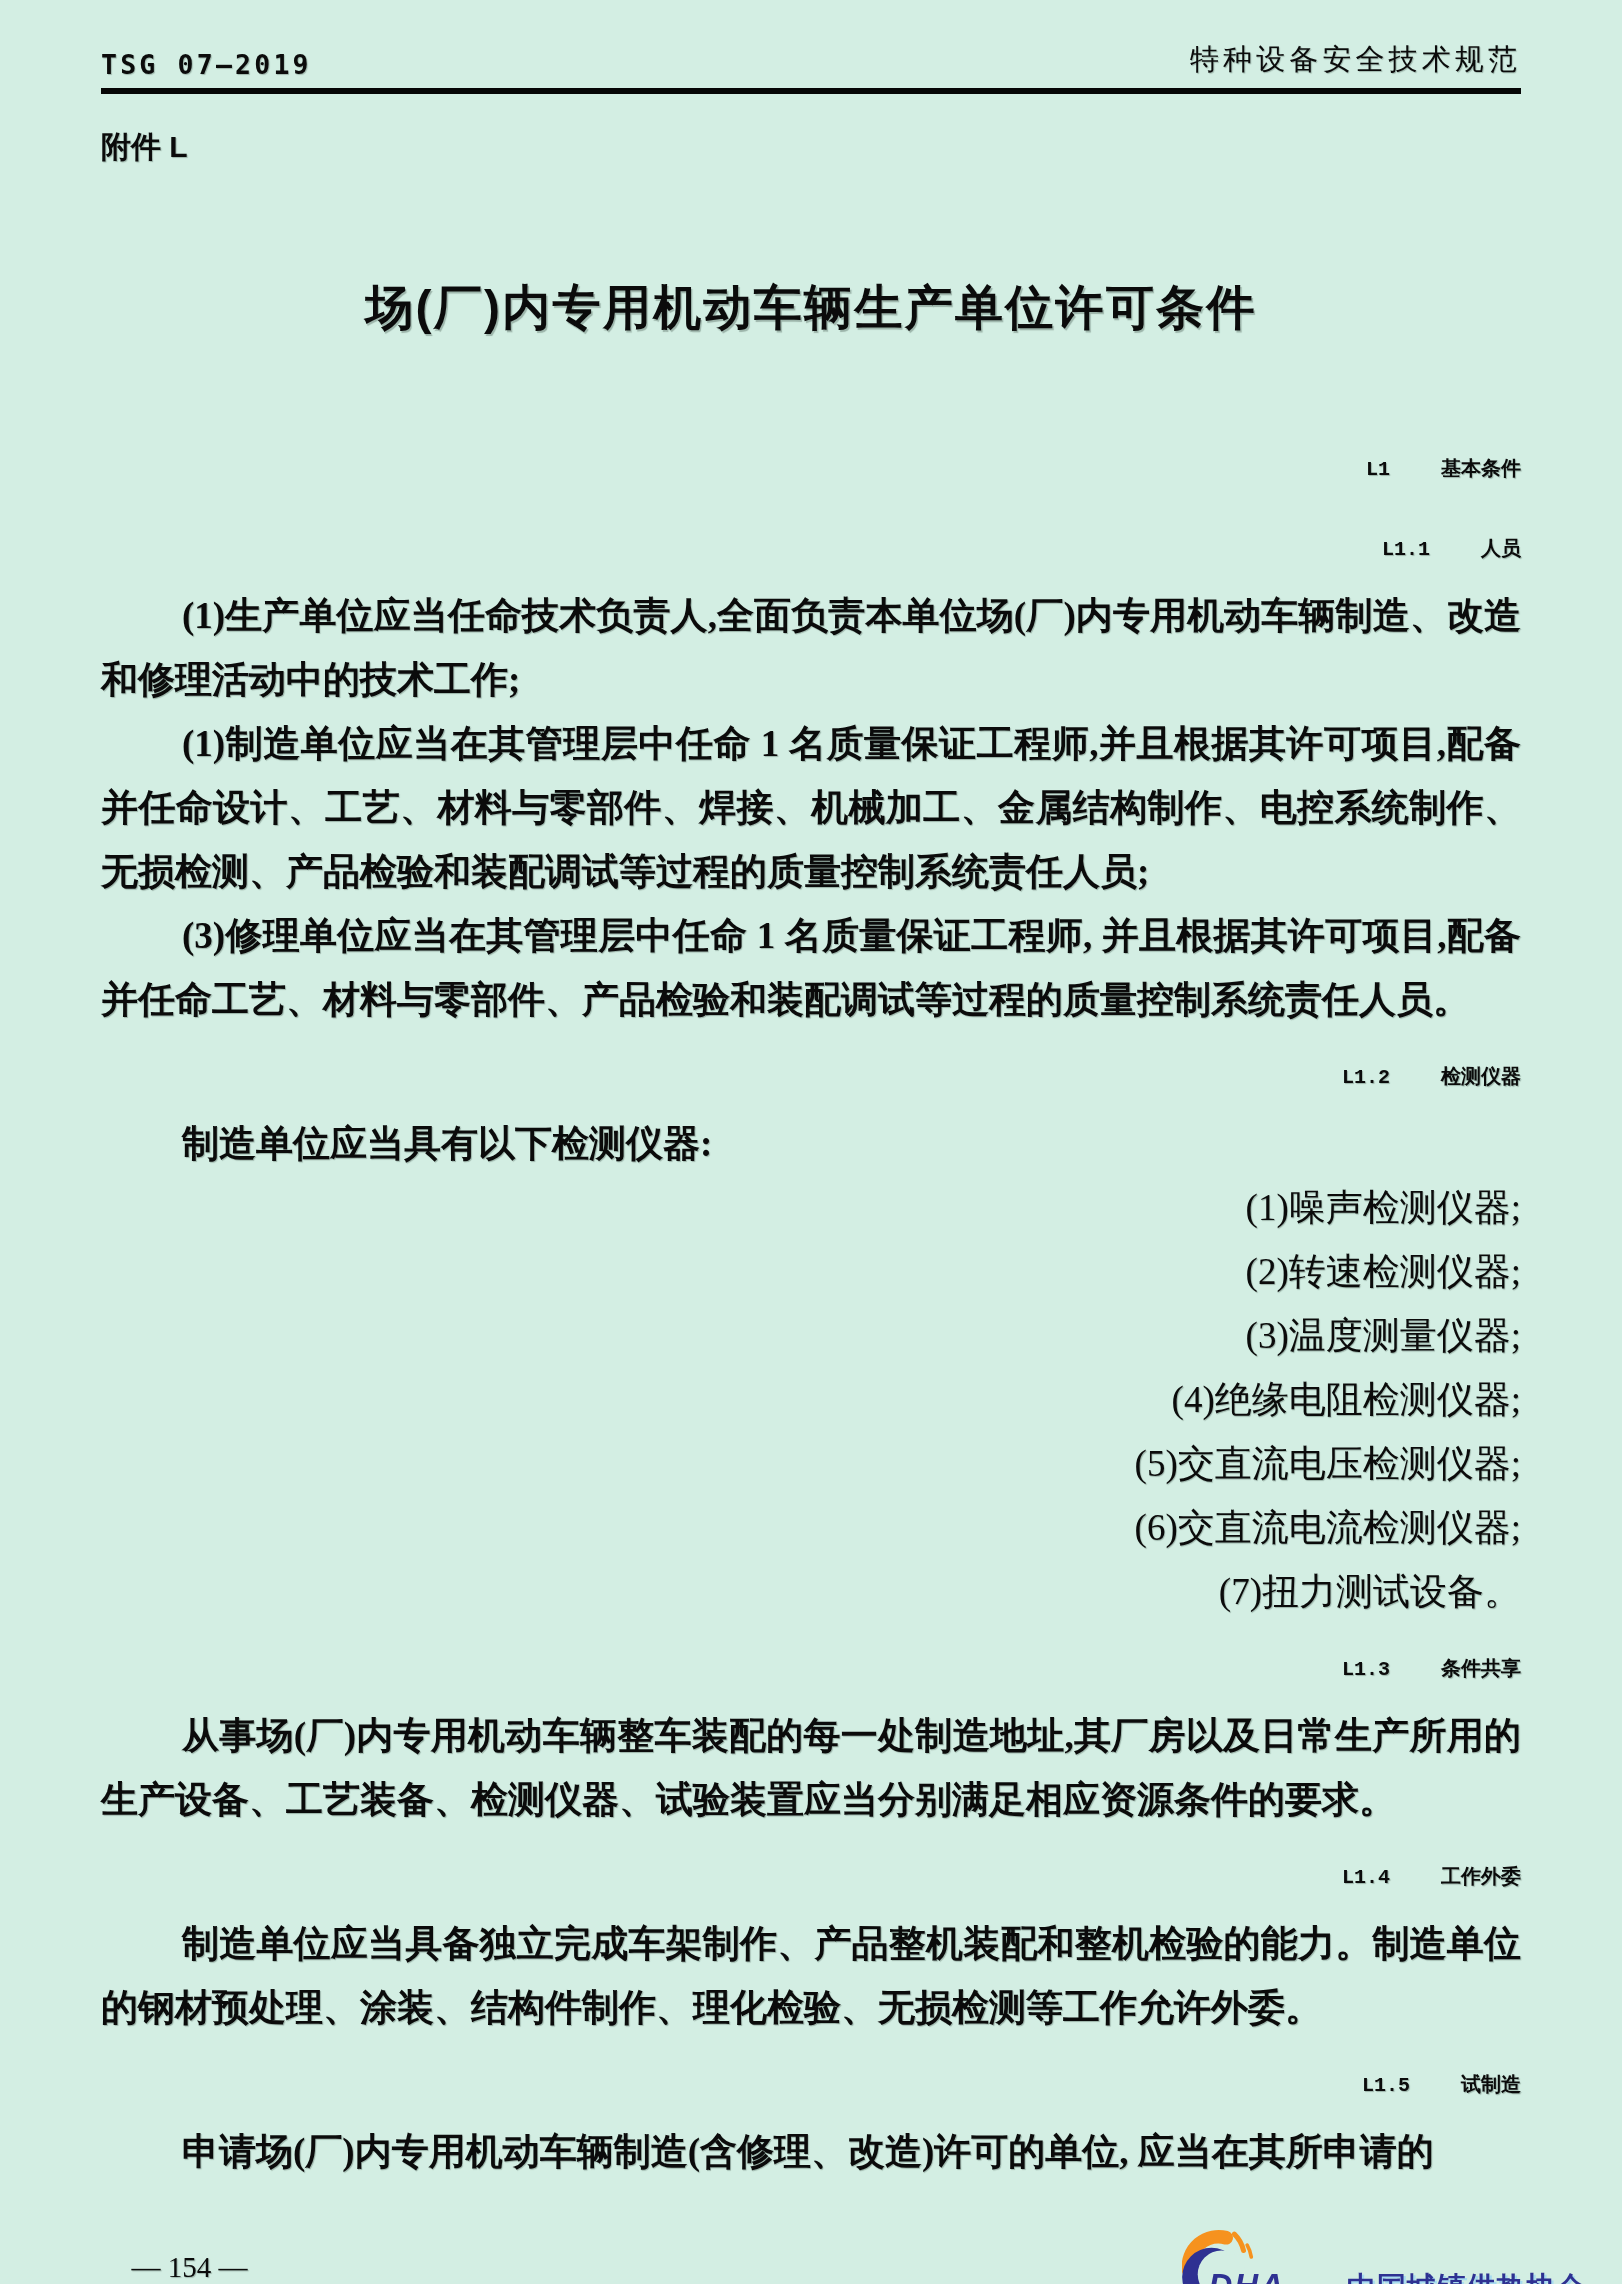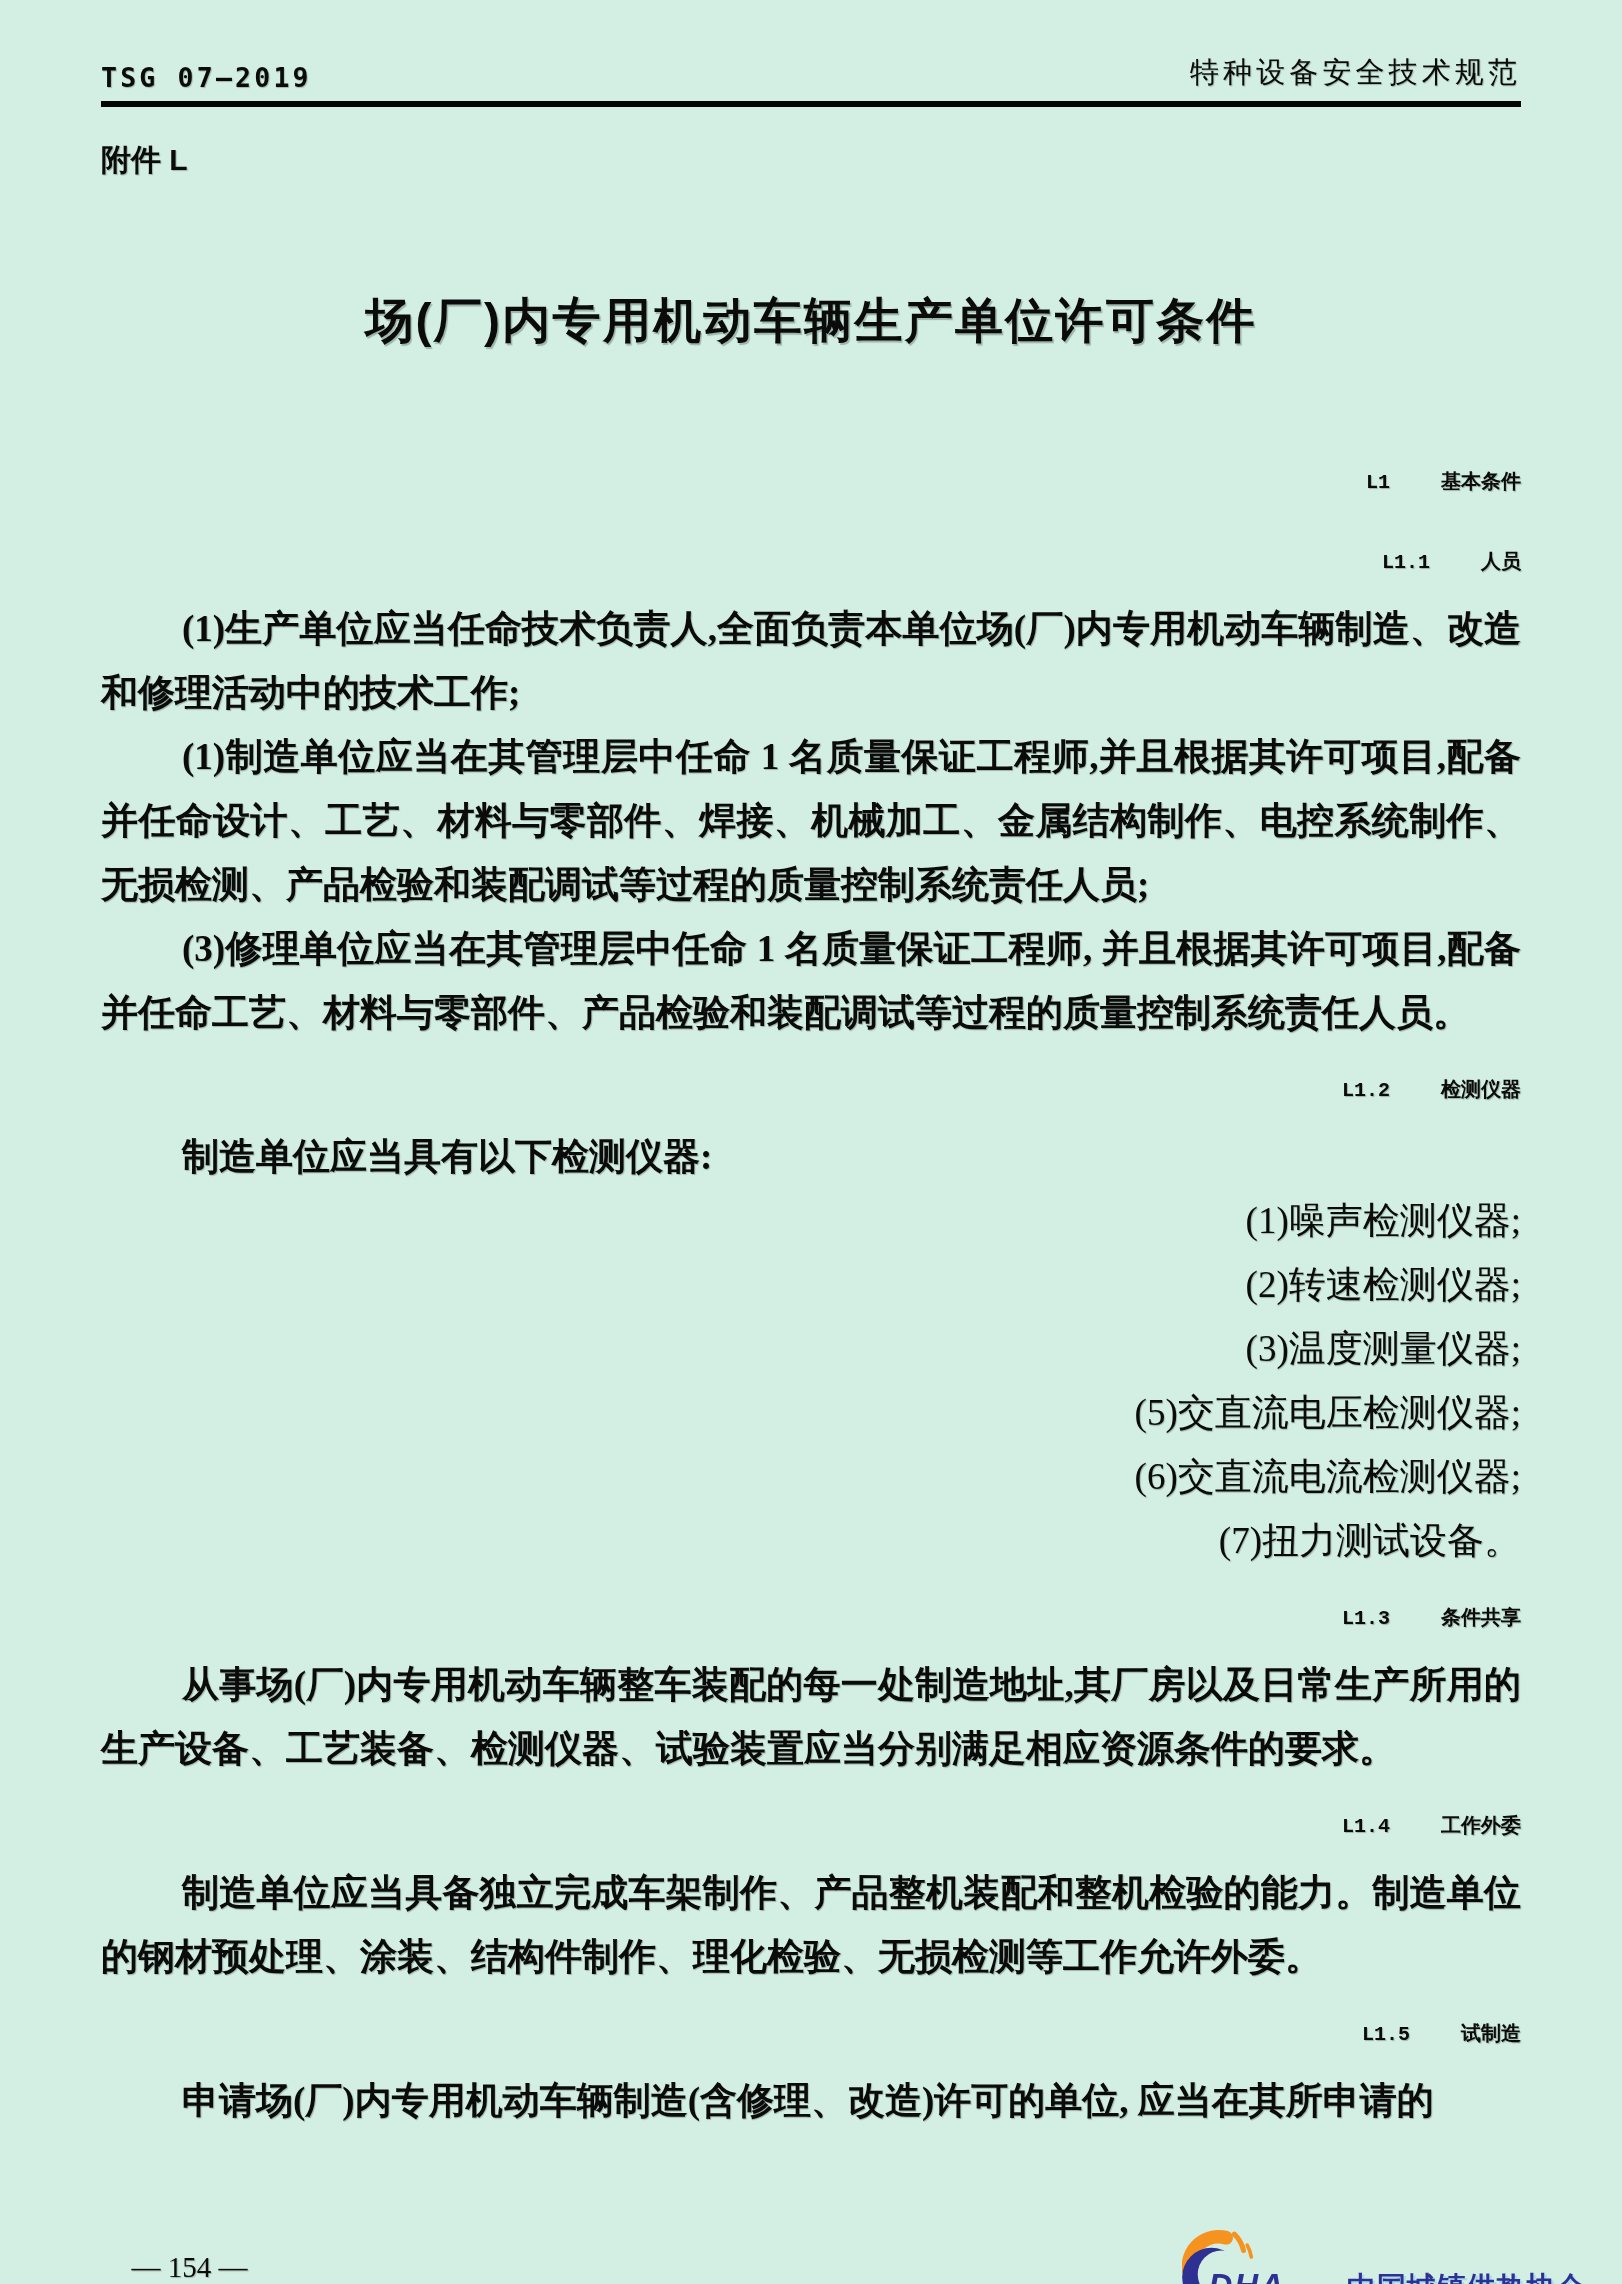--- a/index.html
+++ b/index.html
@@ -7,21 +7,21 @@
     width:1622px; height:2343px;
     background:#d3eee3;
     color:#0b0b0b;
     font-family:"Liberation Serif", serif;
     position:relative;
     overflow:hidden;
   }
   .content { padding:0 101px; }
 
   
-  .hdr { padding-top:53px; display:flex; justify-content:space-between; align-items:flex-end; }
+  .hdr { padding-top:40px; display:flex; justify-content:space-between; align-items:flex-end; }
   .hdr-code {
     font-family:"DejaVu Sans Mono", monospace;
     font-weight:bold; font-size:26.5px; letter-spacing:3.2px;
     text-shadow:0.9px 1.4px 0.9px rgba(40,60,50,.30);
   }
   .hdr-title {
     font-family:"Liberation Sans", sans-serif;
     font-weight:normal; font-size:29px; letter-spacing:4.1px;
     text-shadow:0.9px 1.4px 0.9px rgba(40,60,50,.30);
   }
@@ -105,20 +105,21 @@
     <p class="para">(1)生产单位应当任命技术负责人,全面负责本单位场(厂)内专用机动车辆制造、改造和修理活动中的技术工作;</p>
     <p class="para">(1)制造单位应当在其管理层中任命 1 名质量保证工程师,并且根据其许可项目,配备并任命设计、工艺、材料与零部件、焊接、机械加工、金属结构制作、电控系统制作、无损检测、产品检验和装配调试等过程的质量控制系统责任人员;</p>
     <p class="para">(3)修理单位应当在其管理层中任命 1 名质量保证工程师, 并且根据其许可项目,配备并任命工艺、材料与零部件、产品检验和装配调试等过程的质量控制系统责任人员。</p>
 
     <h2 class="sec"><span class="num">L1.2</span><span>检测仪器</span></h2>
     <p class="para">制造单位应当具有以下检测仪器:</p>
     <div>
       <div class="item">(1)噪声检测仪器;</div>
       <div class="item">(2)转速检测仪器;</div>
       <div class="item">(3)温度测量仪器;</div>
+      <div class="item">(4)绝缘电阻检测仪器;</div>
       <div class="item">(5)交直流电压检测仪器;</div>
       <div class="item">(6)交直流电流检测仪器;</div>
       <div class="item">(7)扭力测试设备。</div>
     </div>
 
     <h2 class="sec"><span class="num">L1.3</span><span>条件共享</span></h2>
     <p class="para">从事场(厂)内专用机动车辆整车装配的每一处制造地址,其厂房以及日常生产所用的生产设备、工艺装备、检测仪器、试验装置应当分别满足相应资源条件的要求。</p>
 
     <h2 class="sec"><span class="num">L1.4</span><span>工作外委</span></h2>
     <p class="para">制造单位应当具备独立完成车架制作、产品整机装配和整机检验的能力。制造单位的钢材预处理、涂装、结构件制作、理化检验、无损检测等工作允许外委。</p>

